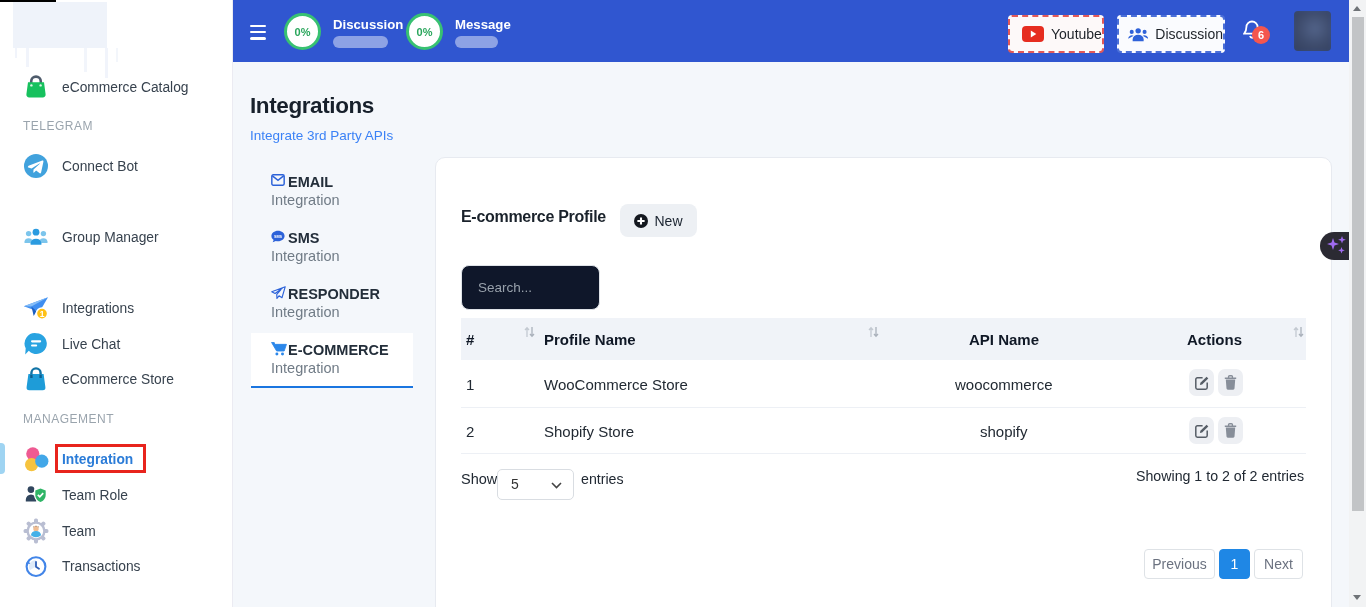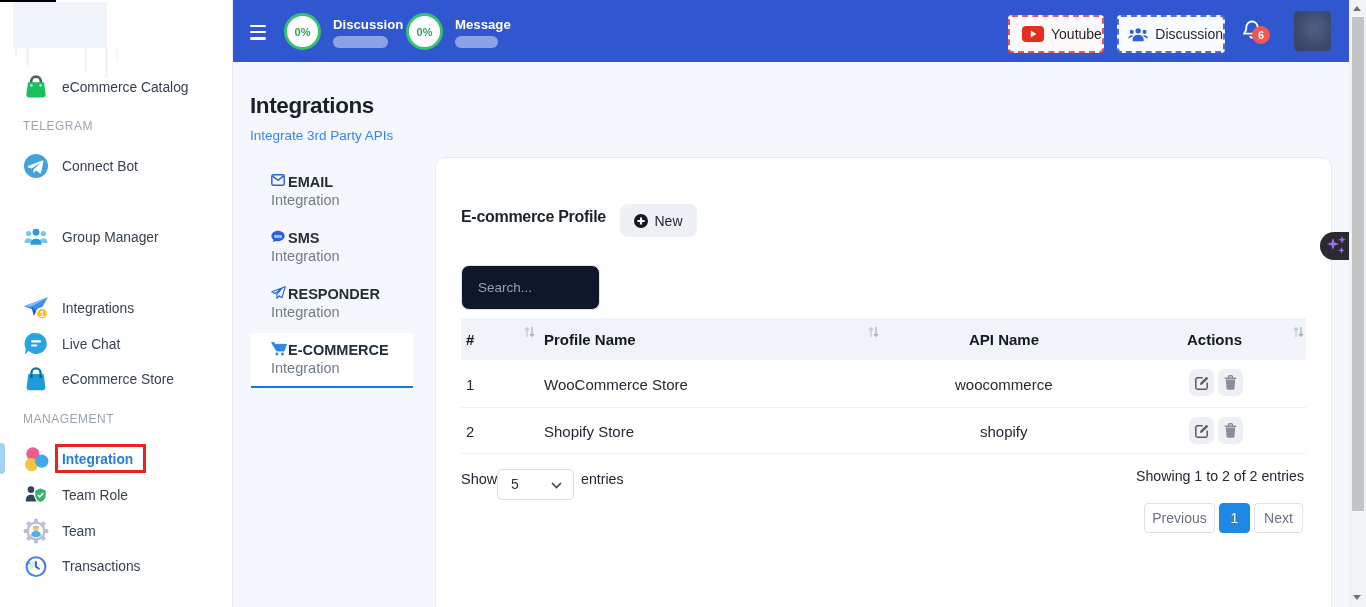--- a/index.html
+++ b/index.html
@@ -52,21 +52,21 @@
 .td{position:absolute;top:50%;transform:translateY(-50%);font-size:15px;color:#222a33;white-space:nowrap;}
 .abtn{position:absolute;top:9px;width:25px;height:27px;background:#edeff3;border-radius:7px;display:flex;align-items:center;justify-content:center;}
 .sorticon{position:absolute;top:8px;}
 
 #showrow{position:absolute;left:25px;top:313px;font-size:14.5px;color:#212933;}
 #select5{position:absolute;left:61px;top:311px;width:77px;height:31px;border:1px solid #d9dde2;border-radius:5px;background:#fff;font-size:14px;color:#333;}
 #select5 span{position:absolute;left:13px;top:6px;}
 #entries{position:absolute;left:145px;top:313px;font-size:14.2px;color:#212933;}
 #showinginfo{position:absolute;right:27px;top:310px;font-size:14.2px;color:#212933;}
 #pager{position:absolute;right:28px;top:345px;height:30px;display:flex;}
-.pbtn{height:30px;border:1px solid #dee2e6;background:#fff;color:#6b7280;font-size:14px;display:flex;align-items:center;justify-content:center;border-radius:4px;}
+.pbtn{height:30px;border:1px solid #dee2e6;background:#fff;color:#6b7280;font-size:14px;display:flex;align-items:center;justify-content:center;border-radius:4px;margin-top:46px;}
 
 #aibtn{position:absolute;left:1320px;top:232px;width:29px;height:28px;background:#2b2a33;border-radius:14px 0 0 14px;}
 
 #sbar{position:absolute;left:1349px;top:0;width:17px;height:607px;background:#f2f3f4;}
 #sthumb{position:absolute;left:2.5px;top:17px;width:12px;height:494px;background:#c2c4c6;}
 .sarr{position:absolute;left:4px;width:0;height:0;}
 </style>
 </head>
 <body>
 <div id="app">

